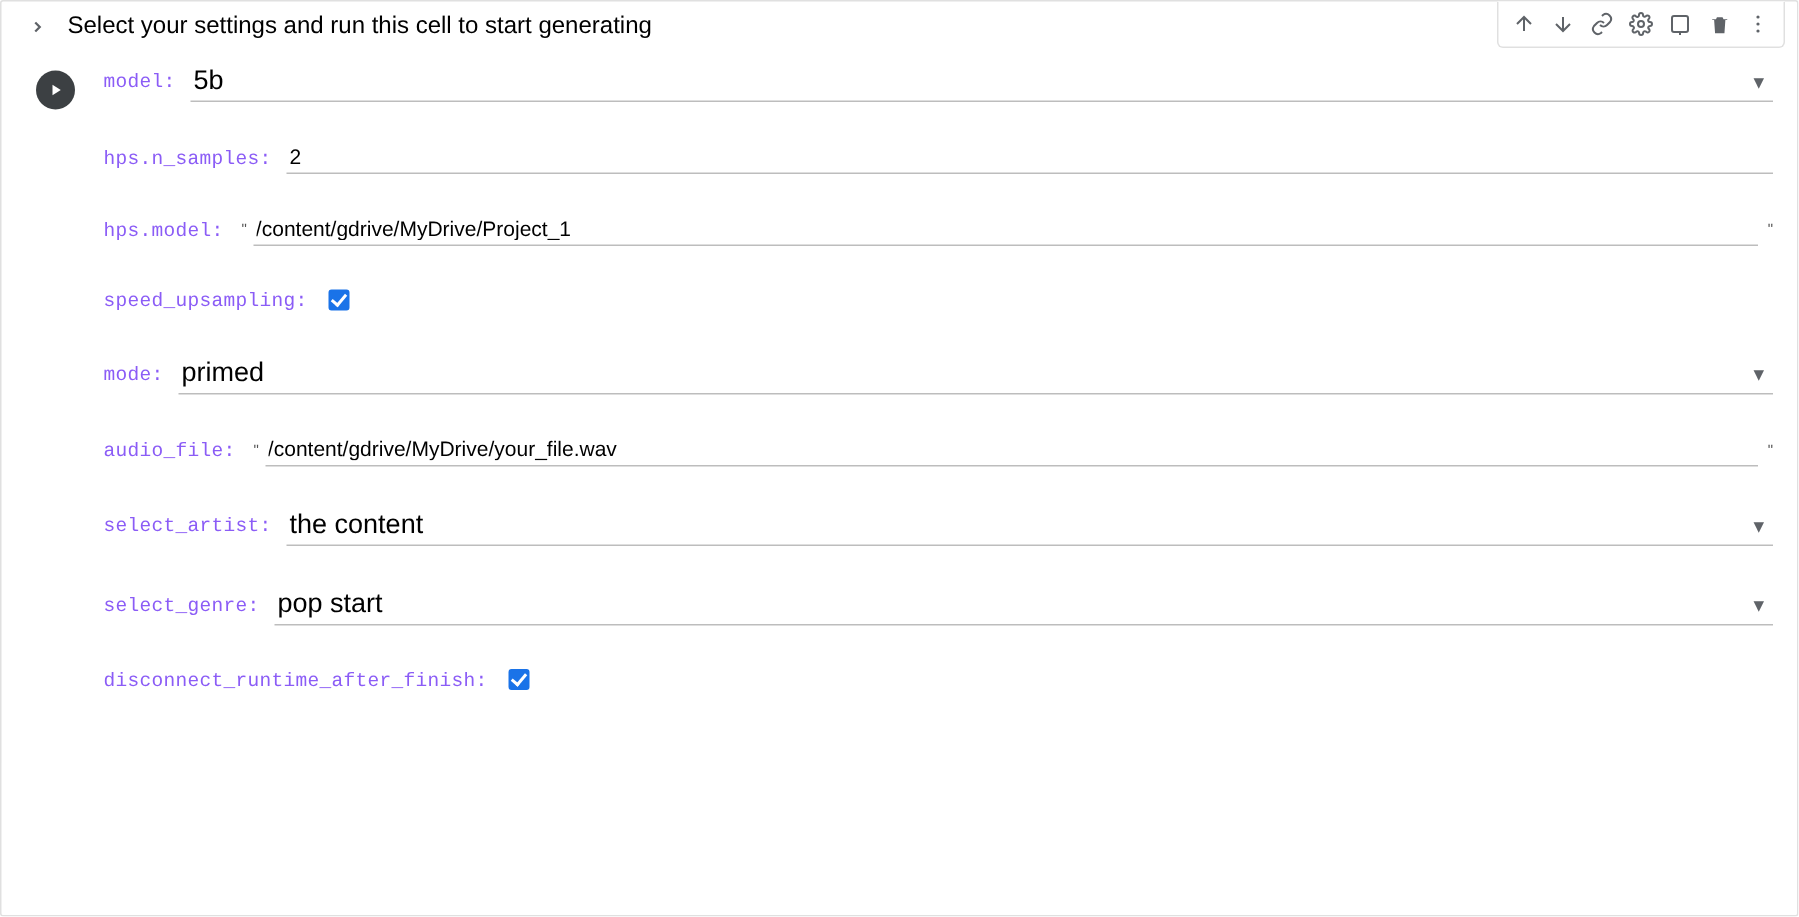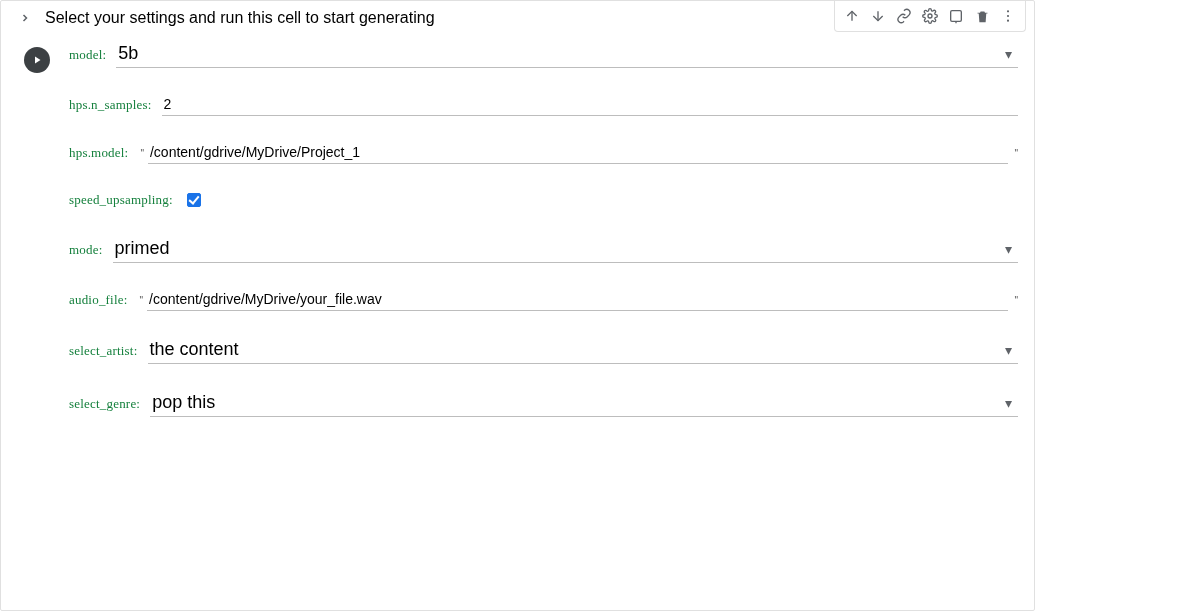--- a/index.html
+++ b/index.html
@@ -8,21 +8,21 @@
     font-family: Arial, Helvetica, sans-serif;
     font-size: 14px;
     background: #fff;
     color: #000;
     width: 1199px;
   }
   .cell-container {
     position: relative;
     border: 1px solid #e0e0e0;
     border-radius: 2px;
-    width: 1035px;
+    width: 1199px;
     min-height: 611px;
   }
   .toolbar {
     position: absolute;
     top: 0;
     right: 8px;
     display: flex;
     align-items: center;
     gap: 0;
     border: 1px solid #e0e0e0;
@@ -82,24 +82,24 @@
     flex: 1;
     padding: 8px 16px 12px 8px;
   }
   .form-row {
     display: flex;
     align-items: center;
     margin: 20px 0 26px 0;
   }
   .form-row:first-child { margin-top: 0; }
   .label {
-    font-family: Liberation Serif, serif;
+    font-family: Liberation Mono, monospace;
     font-size: 13px;
     letter-spacing: 0.2px;
-    color: #15803d;
+    color: #8b5cf6;
     white-space: nowrap;
     margin-right: 10px;
   }
   .underlined {
     border: none;
     border-bottom: 1px solid #bdbdbd;
     font-size: 14px;
     outline: none;
     background: transparent;
     padding: 2px 2px 3px 2px;
@@ -304,22 +304,26 @@
         <span class="label">select_artist:</span>
         <div class="dropdown-wrap">
           <span class="val">the content</span>
           <span class="caret">▾</span>
         </div>
       </div>
 
       <div class="form-row">
         <span class="label">select_genre:</span>
         <div class="dropdown-wrap">
-          <span class="val">pop this</span>
+          <span class="val">pop start</span>
           <span class="caret">▾</span>
         </div>
       </div>
 
 
+      <div class="form-row" style="margin-bottom:6px;">
+        <span class="label">disconnect_runtime_after_finish:</span>
+        <input type="checkbox" class="checkbox" checked="" style="">
+      </div>
 
     </div>
   </div>
 </div>
 
 </body></html>

